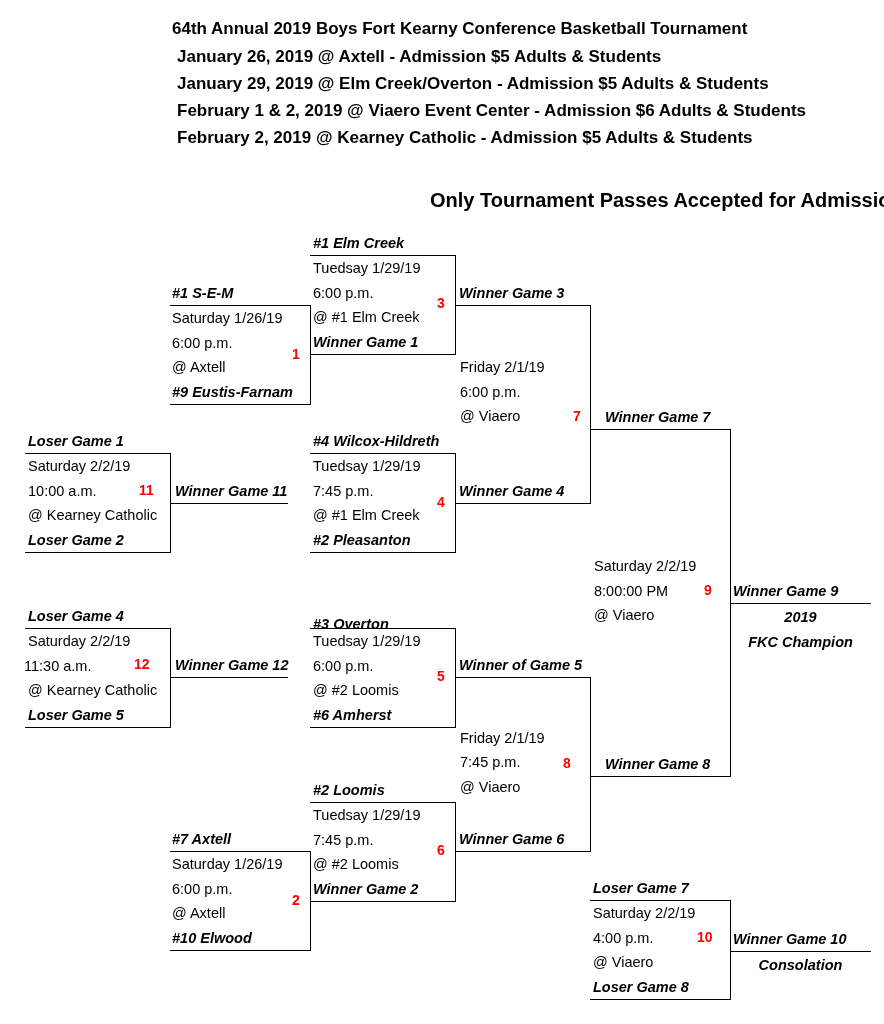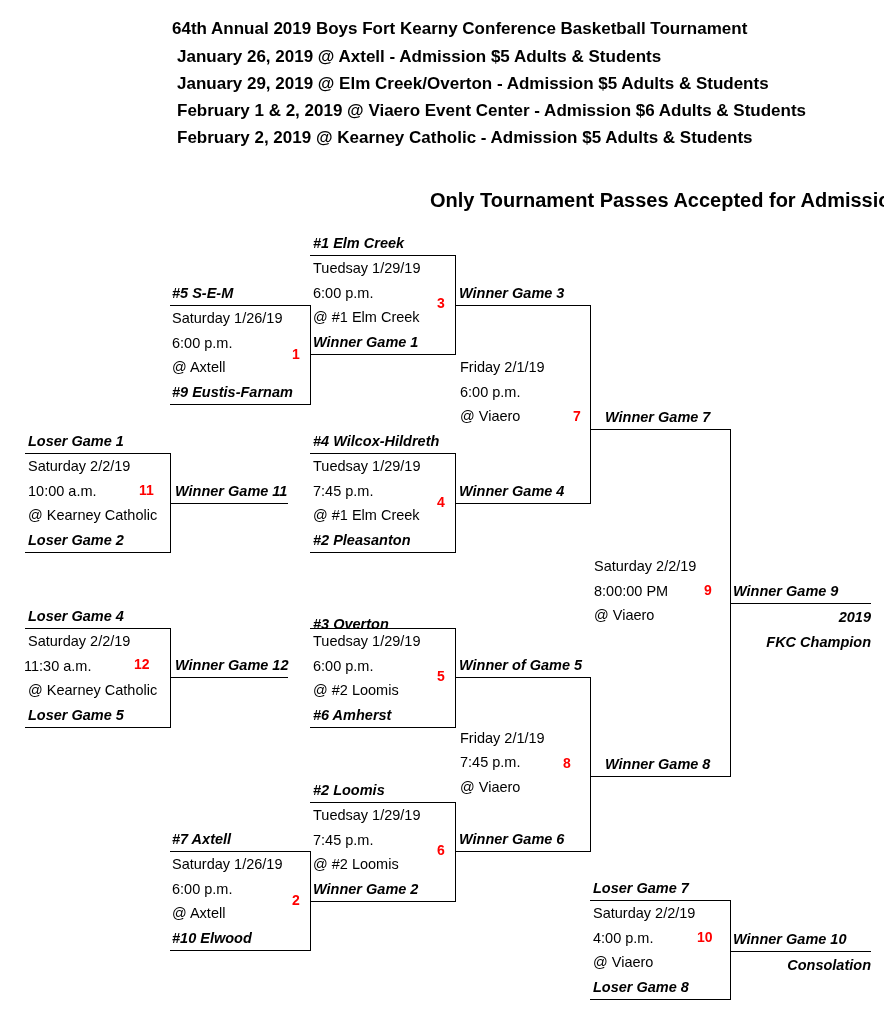--- a/index.html
+++ b/index.html
@@ -8,41 +8,41 @@
     position:relative; width:884px; height:1024px; background:#ffffff;
     color:#000; font-family:"Liberation Sans", sans-serif; overflow:hidden;
   }
   .t   { position:absolute; font-size:14.5px; line-height:1.1; white-space:nowrap; }
   .b   { font-weight:700;font-style:italic; }
   .num { position:absolute; font-size:14px; line-height:1.1; font-weight:700; color:#FF0000; white-space:nowrap; }
   .hl  { position:absolute; border-top:1.5px solid #000; }
   .vl  { position:absolute; border-left:1.5px solid #000; }
   .hdr { position:absolute; font-weight:700; font-size:17px; line-height:1.1; white-space:nowrap; }
   .hdr2{ position:absolute; font-weight:700; font-size:20px; line-height:1.1; white-space:nowrap; }
-  .c   { text-align:right; }
+  .c   { text-align:center; }
 </style>
 </head>
 <body>
 
 <div class="page">
 
   <div>
     <div class="hdr" style="left:172px;top:20px">64th Annual 2019 Boys Fort Kearny Conference Basketball Tournament</div>
     <div class="hdr" style="left:177px;top:48px">January 26, 2019 @ Axtell - Admission $5 Adults &amp; Students</div>
     <div class="hdr" style="left:177px;top:75px">January 29, 2019 @ Elm Creek/Overton - Admission $5 Adults &amp; Students</div>
     <div class="hdr" style="left:177px;top:102px">February 1 &amp; 2, 2019 @ Viaero Event Center - Admission $6 Adults &amp; Students</div>
     <div class="hdr" style="left:177px;top:129px">February 2, 2019 @ Kearney Catholic - Admission $5 Adults &amp; Students</div>
     <div class="hdr2" style="left:430px;top:189px">Only Tournament Passes Accepted for Admission</div>
   </div>
 
   <div>
     <div class="hl" style="left:170px;top:305px;width:141px"></div>
     <div class="hl" style="left:170px;top:404px;width:141px"></div>
     <div class="vl" style="left:310px;top:305px;height:99px"></div>
-    <div class="t b" style="left:172px;top:286px">#5 S-E-M</div>
+    <div class="t b" style="left:172px;top:286px">#1 S-E-M</div>
     <div class="t" style="left:172px;top:311px">Saturday 1/26/19</div>
     <div class="t" style="left:172px;top:336px">6:00 p.m.</div>
     <div class="t" style="left:172px;top:360px">@ Axtell</div>
     <div class="t b" style="left:172px;top:385px">#9 Eustis-Farnam</div>
     <div class="num" style="left:292px;top:347px">1</div>
   </div>
 
   <div>
     <div class="hl" style="left:310px;top:255px;width:146px"></div>
     <div class="hl" style="left:310px;top:354px;width:146px"></div>

